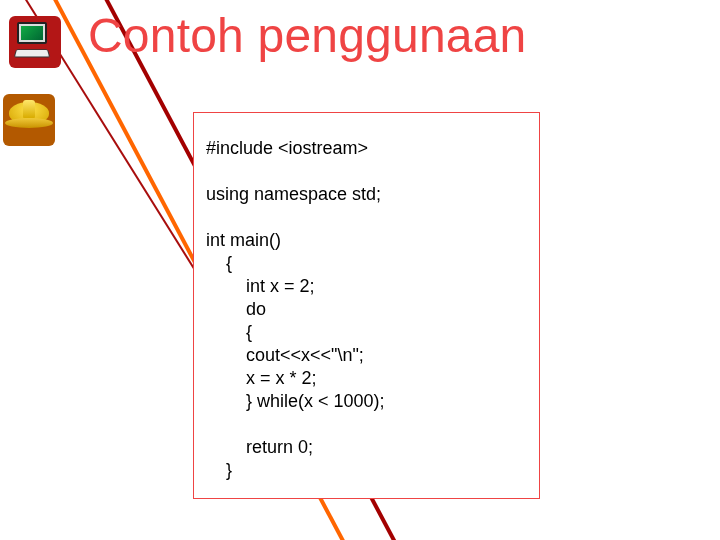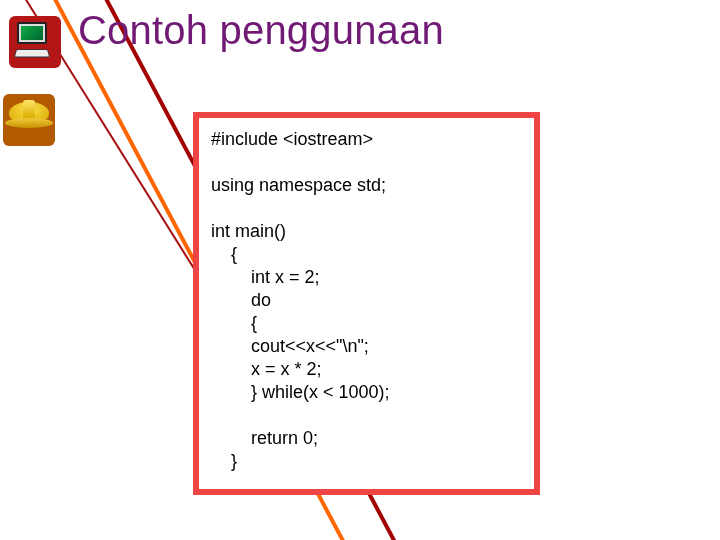--- a/index.html
+++ b/index.html
@@ -82,32 +82,32 @@
     background: linear-gradient(#f0c93a,#c99200);
     border-radius: 50%;
   }
   .hat::after{
     content:""; position:absolute; left:14px; top:-2px; width:12px; height:18px;
     background: linear-gradient(#ffe76a,#d9ac00);
     border-radius: 3px 3px 1px 1px;
   }
   .title {
     position: absolute;
-    left: 78px; top: 8px;
-    font-size: 40px;
-    color: #701a75;
+    left: 88px; top: 8px;
+    font-size: 48px;
+    color: #ef4444;
     font-weight: 400;
     letter-spacing: 0.2px;
   }
   .codebox {
     position: absolute;
     left: 193px; top: 112px;
     width: 347px;
-    border: 6px solid #ef4444;
-    padding: 10px 12px 16px 12px;
+    border: 1px solid #ef4444;
+    padding: 24px 12px 16px 12px;
     background: #fff;
   }
   .codebox pre {
     margin: 0;
     font-family: Verdana, Geneva, sans-serif;
     font-size: 18px;
     line-height: 1.28;
     color: #000;
     white-space: pre;
   }

